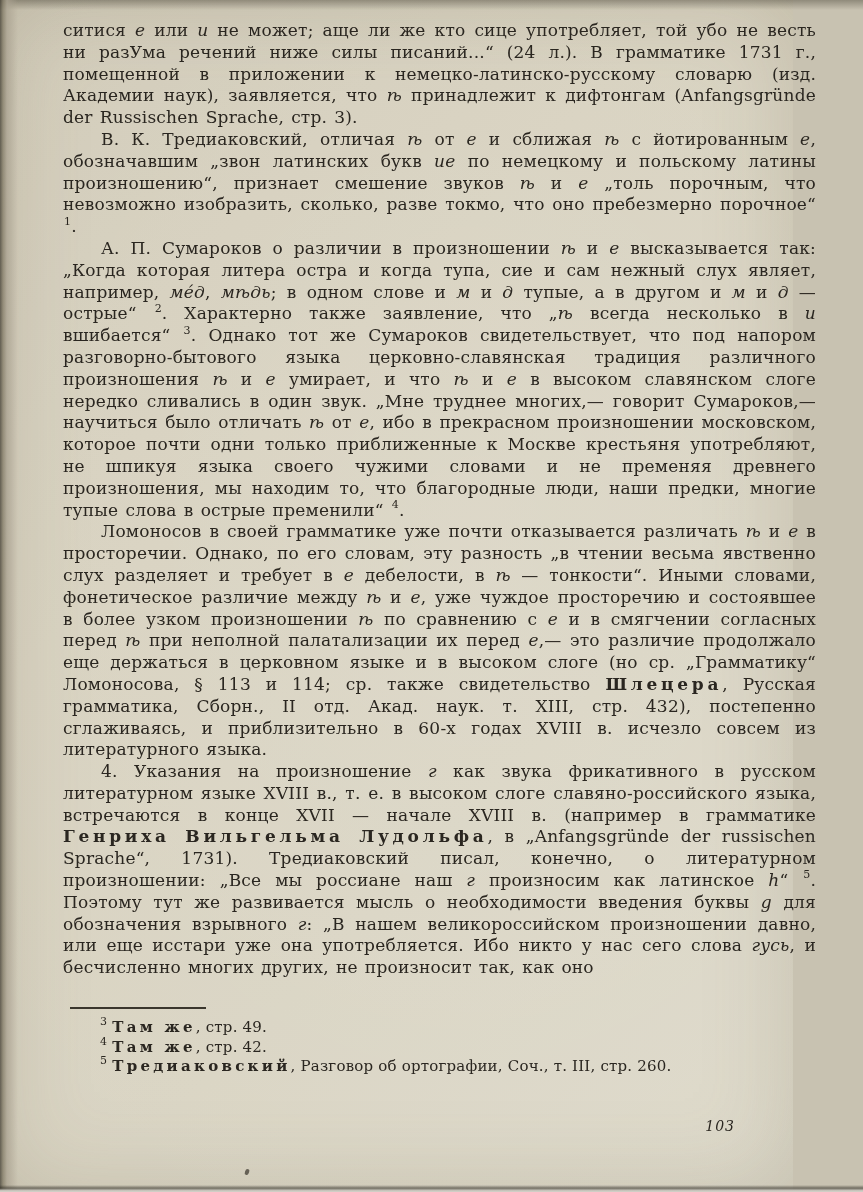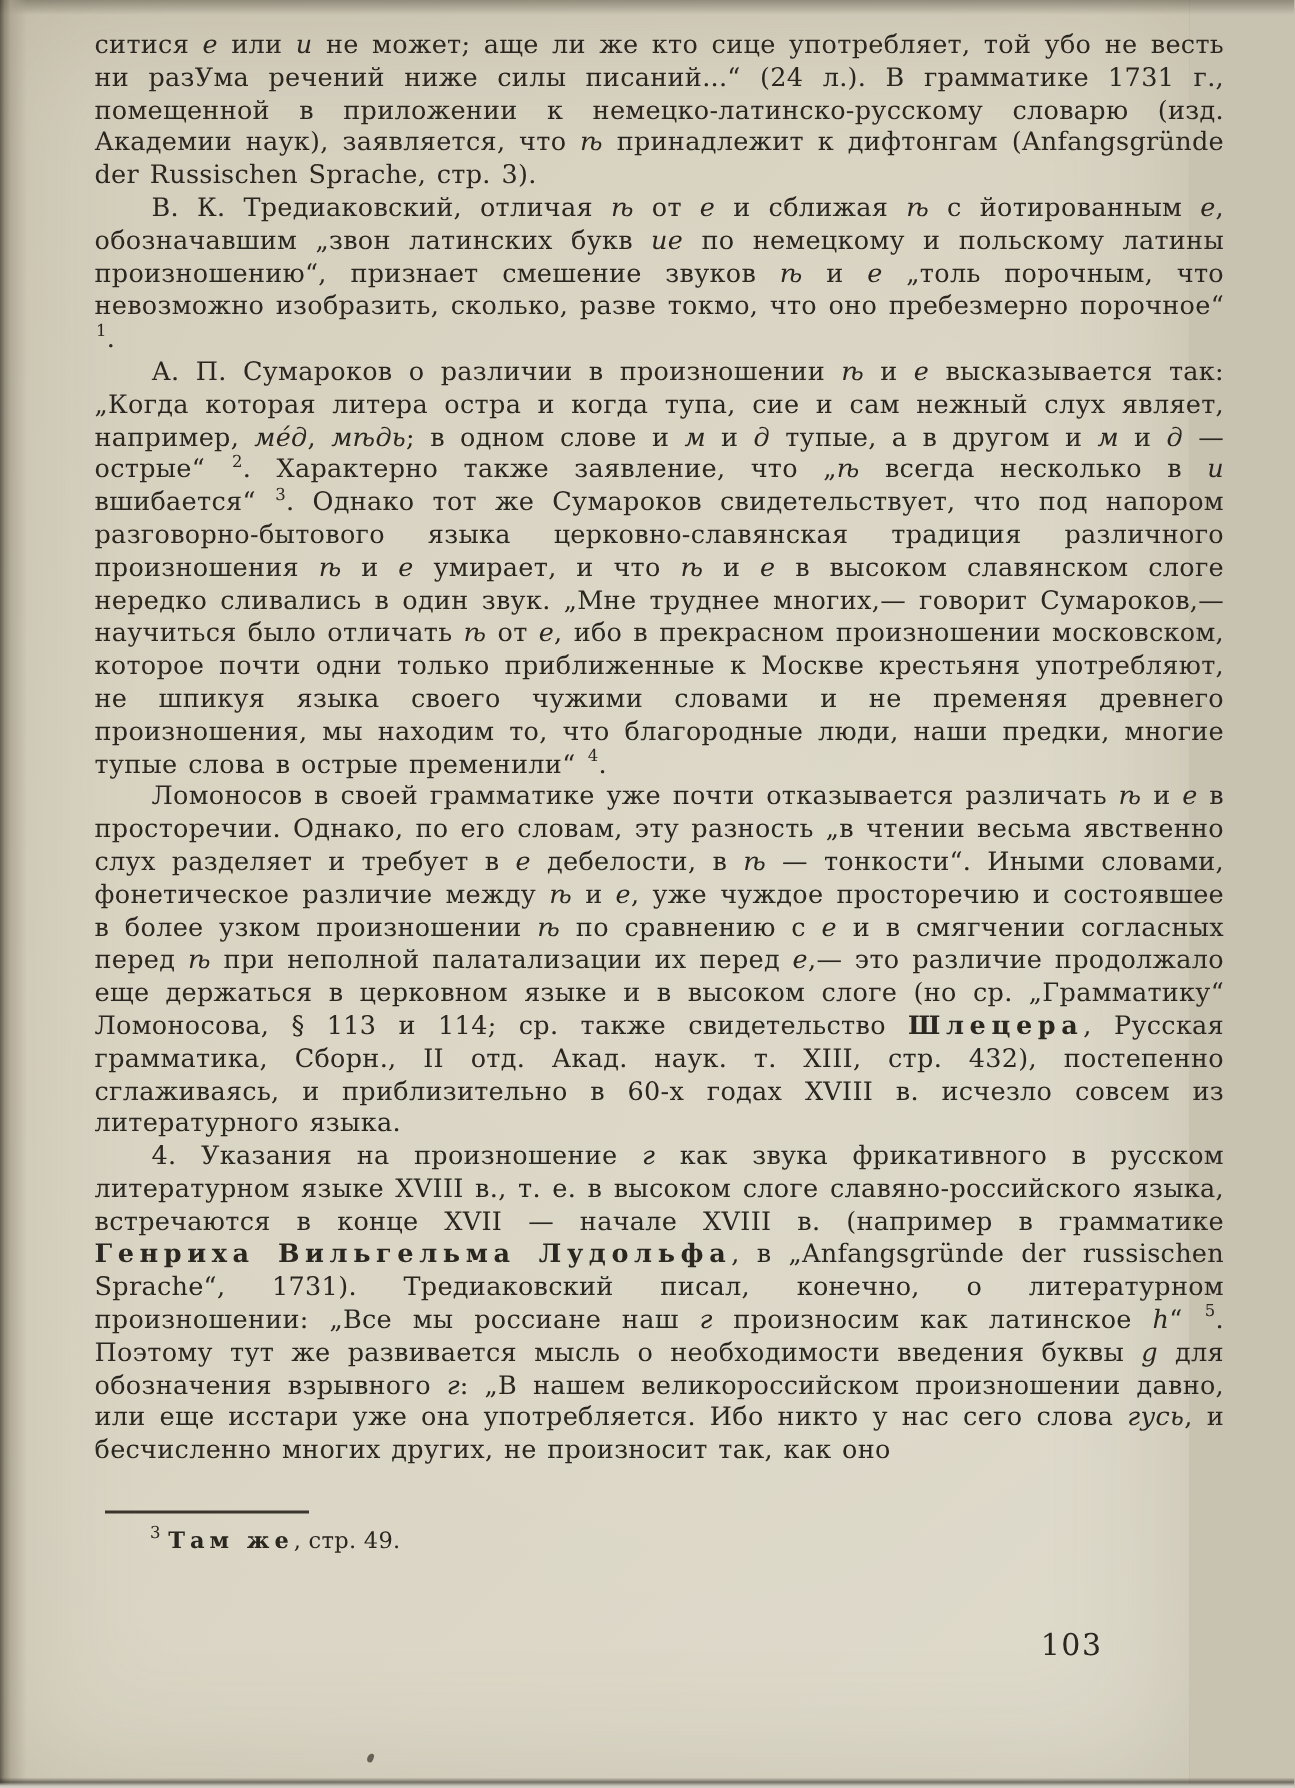--- a/index.html
+++ b/index.html
@@ -47,41 +47,43 @@
   
   .footnote-separator{
     position:absolute;left:70px;top:1007px;width:136px;height:2px;background:#3a362d;
   }
   .footnotes{
     position:absolute;left:63px;top:1018px;width:753px;
     font-size:15px;line-height:19.5px;color:#2a2620;letter-spacing:0.2px;
   }
   .footnotes p{margin:0;text-indent:36px;text-align:left;}
   .page-number{
-    position:absolute;right:58px;top:1084px;
-    font-size:20px;color:#2a2620;letter-spacing:1px;
+    position:absolute;right:58px;top:1118px;
+    font-size:14px;font-style:italic;color:#2a2620;letter-spacing:1px;
   }
 </style>
 </head>
 <body>
 
 <div class="scan-page">
   <div class="edge-top"></div>
   <div class="edge-left"></div>
 
   <div class="text-column" id="text-column">
       <p class="noindent"><span>ситися </span><span class="it">е</span><span> или </span><span class="it">и</span><span>  не может; аще ли же кто сице употребляет, той убо не весть ни разУма речений ниже силы писаний...“ (24 л.). В грамматике 1731 г., помещенной в приложении к немецко-латинско-русскому словарю (изд. Академии наук), заявляется, что </span><span class="it">ѣ</span><span> принадлежит к дифтонгам (Anfangsgründe der Russischen Sprache, стр. 3).</span></p>
       <p><span>В. К. Тредиаковский, отличая </span><span class="it">ѣ</span><span> от </span><span class="it">е</span><span> и сближая </span><span class="it">ѣ</span><span> с йотированным </span><span class="it">е</span><span>, обозначавшим „звон латинских букв </span><span class="it">ие</span><span> по немецкому и польскому латины произношению“, признает смешение звуков </span><span class="it">ѣ</span><span> и </span><span class="it">е</span><span> „толь порочным, что невозможно изобразить, сколько, разве токмо, что оно пребезмерно порочное“ </span><sup class="fnref">1</sup><span>.</span></p>
       <p><span>А. П. Сумароков о различии в произношении </span><span class="it">ѣ</span><span> и </span><span class="it">е</span><span> высказывается так: „Когда которая литера остра и когда тупа, сие и сам нежный слух являет, например, </span><span class="it">мéд</span><span>, </span><span class="it">мѣдь</span><span>; в одном слове и </span><span class="it">м</span><span> и </span><span class="it">д</span><span> тупые, а в другом и </span><span class="it">м</span><span> и </span><span class="it">д</span><span> — острые“ </span><sup class="fnref">2</sup><span>. Характерно также заявление, что „</span><span class="it">ѣ</span><span> всегда несколько в </span><span class="it">и</span><span> вшибается“ </span><sup class="fnref">3</sup><span>. Однако тот же Сумароков свидетельствует, что под напором разговорно-бытового языка церковно-славянская традиция различного произношения </span><span class="it">ѣ</span><span> и </span><span class="it">е</span><span> умирает, и что </span><span class="it">ѣ</span><span> и </span><span class="it">е</span><span> в высоком славянском слоге нередко сливались в один звук. „Мне труднее многих,— говорит Сумароков,— научиться было отличать </span><span class="it">ѣ</span><span> от </span><span class="it">е</span><span>, ибо в прекрасном произношении московском, которое почти одни только приближенные к Москве крестьяня употребляют, не шпикуя языка своего чужими словами и не пременяя древнего произношения, мы находим то, что благородные люди, наши предки, многие тупые слова в острые пременили“ </span><sup class="fnref">4</sup><span>.</span></p>
       <p><span>Ломоносов в своей грамматике уже почти отказывается различать </span><span class="it">ѣ</span><span> и </span><span class="it">е</span><span> в просторечии. Однако, по его словам, эту разность „в чтении весьма явственно слух разделяет и требует в </span><span class="it">е</span><span> дебелости, в </span><span class="it">ѣ</span><span> — тонкости“. Иными словами, фонетическое различие между </span><span class="it">ѣ</span><span> и </span><span class="it">е</span><span>, уже чуждое просторечию и состоявшее в более узком произношении </span><span class="it">ѣ</span><span> по сравнению с </span><span class="it">е</span><span> и в смягчении согласных перед </span><span class="it">ѣ</span><span> при неполной палатализации их перед </span><span class="it">е</span><span>,— это различие продолжало еще держаться в церковном языке и в высоком слоге (но ср. „Грамматику“ Ломоносова, § 113 и 114; ср. также свидетельство </span><span class="spaced">Шлецера</span><span>, Русская грамматика, Сборн., II отд. Акад. наук. т. XIII, стр. 432), постепенно сглаживаясь, и приблизительно в 60-х годах XVIII в. исчезло совсем из литературного языка.</span></p>
       <p><span>4. Указания на произношение </span><span class="it">г</span><span> как звука фрикативного в русском литературном языке XVIII в., т. е. в высоком слоге славяно-российского языка, встречаются в конце XVII — начале XVIII в. (например в грамматике </span><span class="spaced">Генриха Вильгельма Лудольфа</span><span>, в „Anfangsgründe der russischen Sprache“, 1731). Тредиаковский писал, конечно, о литературном произношении: „Все мы россиане наш </span><span class="it">г</span><span> произносим как латинское </span><span class="it">h</span><span>“ </span><sup class="fnref">5</sup><span>. Поэтому тут же развивается мысль о необходимости введения буквы </span><span class="it">g</span><span> для обозначения взрывного </span><span class="it">г</span><span>: „В нашем великороссийском произношении давно, или еще исстари уже она употребляется. Ибо никто у нас сего слова </span><span class="it">гусь</span><span>, и бесчисленно многих других, не произносит так, как оно</span></p>
     </div>
 
   <div class="footnote-separator"></div>
   <div class="footnotes" id="footnotes">
       <p><sup class="fnref">3</sup><span> </span><span class="spaced">Там же</span><span>, стр. 49.</span></p>
+      <p><sup class="fnref">4</sup><span> </span><span class="spaced">Там же</span><span>, стр. 42.</span></p>
+      <p><sup class="fnref">5</sup><span> </span><span class="spaced">Тредиаковский</span><span>, Разговор об ортографии, Соч., т. III, стр. 260.</span></p>
     </div>
 
   <div class="page-number">103</div>
 
   <div class="speck"></div>
   <div class="edge-bottom"></div>
 </div>
 
 </body></html>

